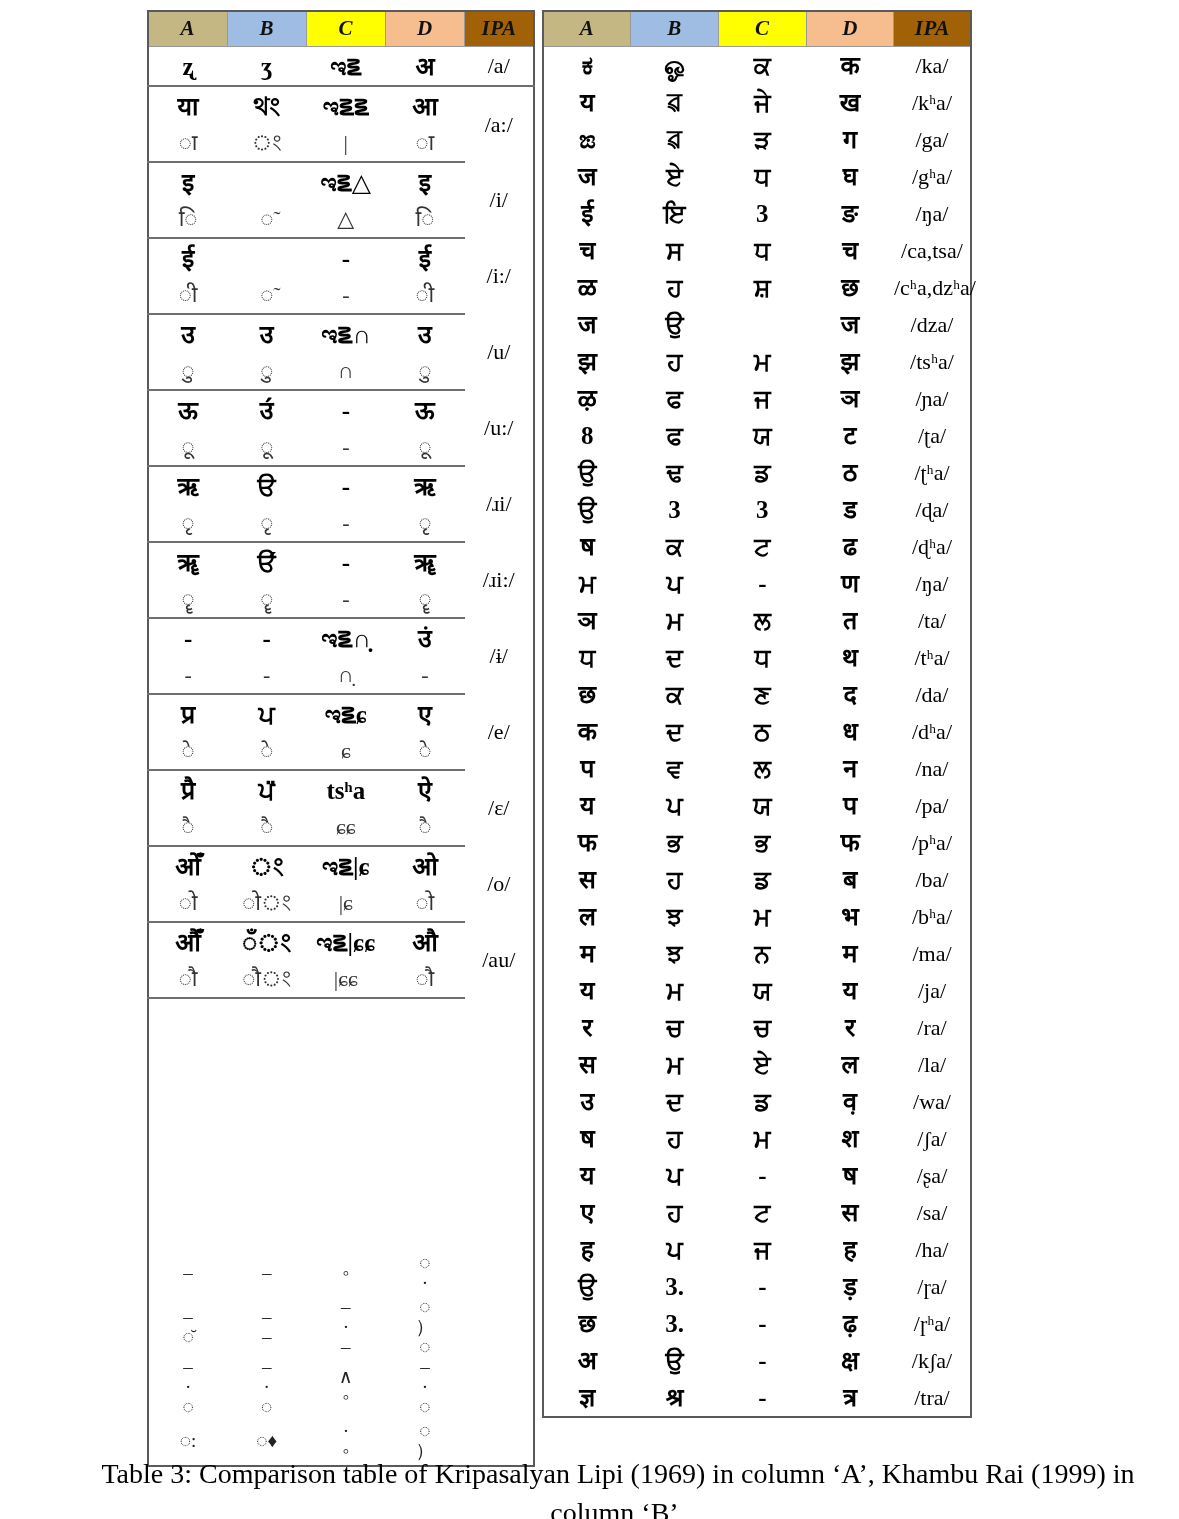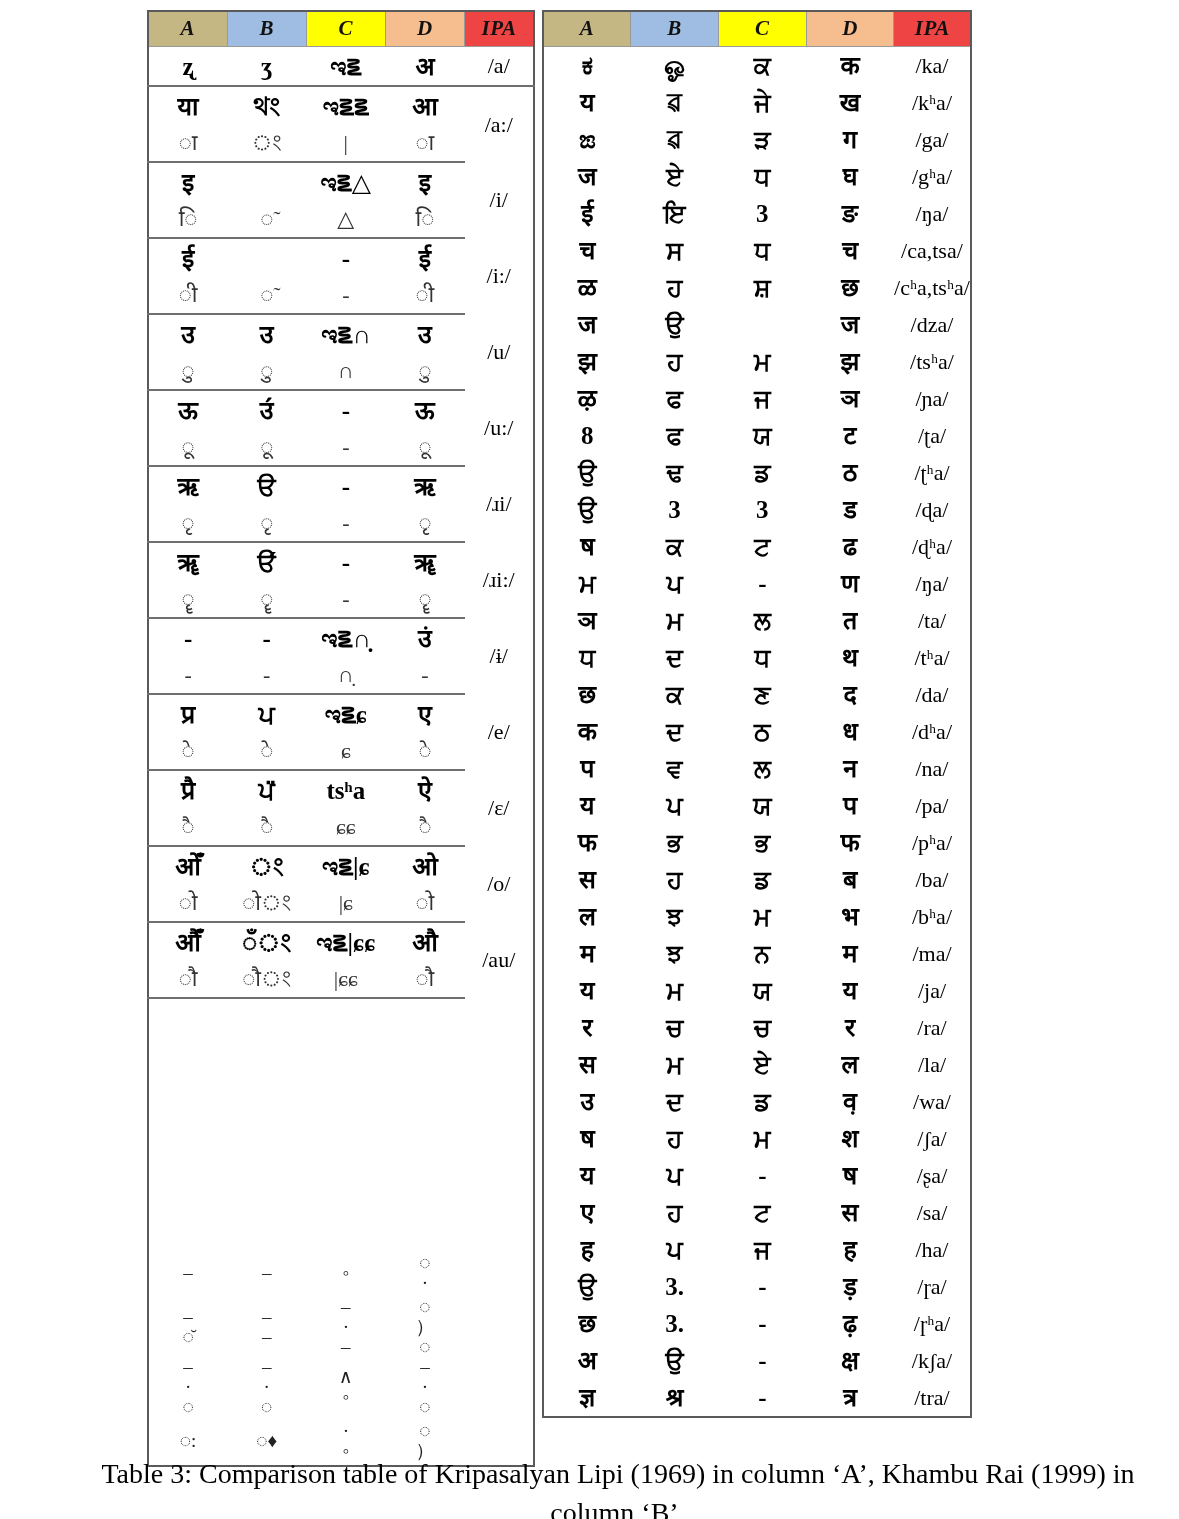--- a/index.html
+++ b/index.html
@@ -59,21 +59,21 @@
     text-align: center;
     padding: 4px 0 5px 0;
     border: 1px solid #9a9a9a;
     color: #111111;
     letter-spacing: 0.5px;
   }
   th.h-a   { background: #c4b784; }
   th.h-b   { background: #9fbde2; }
   th.h-c   { background: #ffff00; }
   th.h-d   { background: #f6bd8f; }
-  th.h-ipa { background: #ef4444; }
+  th.h-ipa { background: #a16207; }
 
   
   tbody td {
     text-align: center;
     vertical-align: middle;
     padding: 0;
     border: 0;
     color: #000000;
   }
 
@@ -445,21 +445,21 @@
             <td><span class="glyph bold">ਸ</span></td>
             <td><span class="glyph bold">ਧ</span></td>
             <td><span class="glyph bold">च</span></td>
             <td><span class="ipa">/ca,tsa/</span></td>
           </tr>
           <tr>
             <td><span class="glyph bold">ळ</span></td>
             <td><span class="glyph bold">ਹ</span></td>
             <td><span class="glyph bold">ਸ਼</span></td>
             <td><span class="glyph bold">छ</span></td>
-            <td><span class="ipa">/cʰa,tsʰa/</span></td>
+            <td><span class="ipa">/cʰa,dzʰa/</span></td>
           </tr>
           <tr>
             <td><span class="glyph bold">ज</span></td>
             <td><span class="glyph bold">ਉ</span></td>
             <td><span class="glyph bold">੝</span></td>
             <td><span class="glyph bold">ज</span></td>
             <td><span class="ipa">/dza/</span></td>
           </tr>
           <tr>
             <td><span class="glyph bold">झ</span></td>

